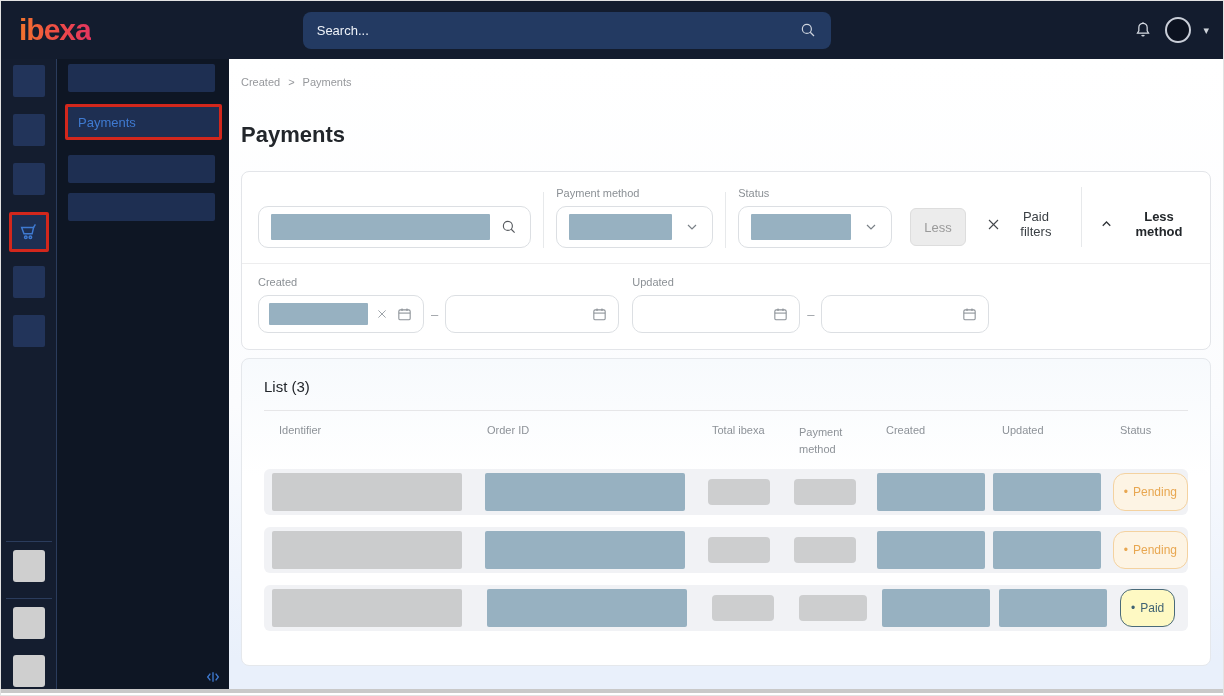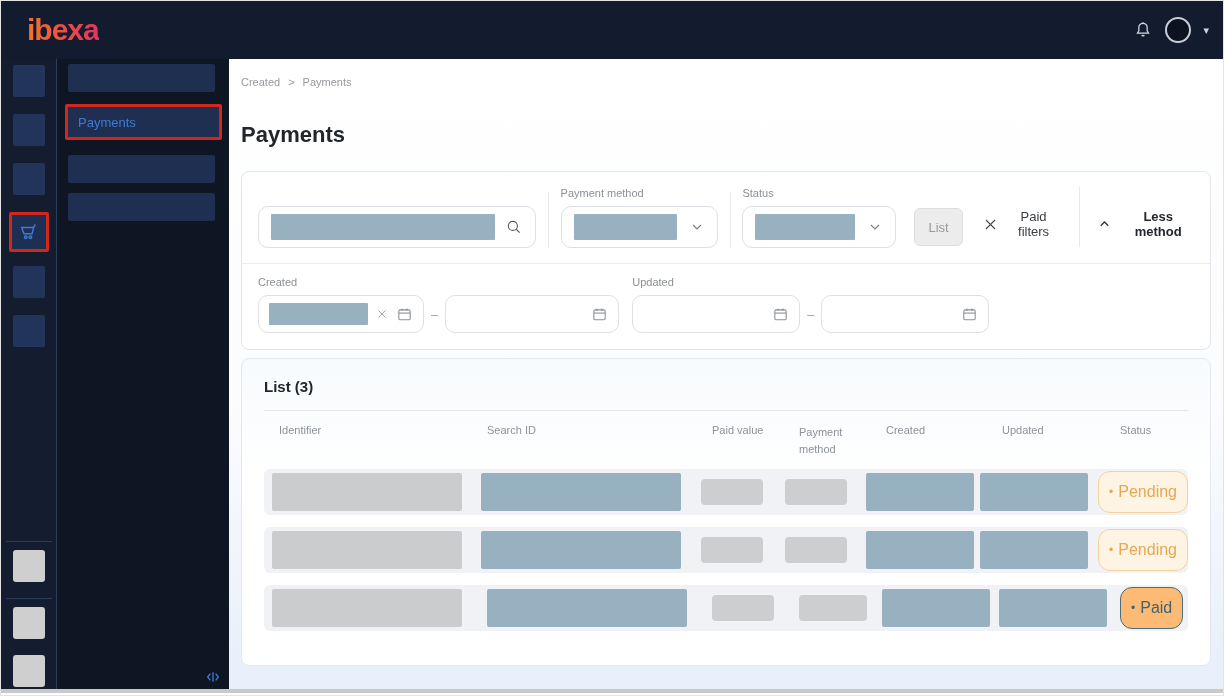--- a/index.html
+++ b/index.html
@@ -1,21 +1,21 @@
 <!DOCTYPE html>
 <html><head>
 <meta charset="utf-8">
 <style>
   * { margin:0; padding:0; box-sizing:border-box; }
   html,body { background:#ffffff; }
   body { font-family:"Liberation Sans", sans-serif; }
   .frame { width:1224px; height:696px; position:relative; display:flex; flex-direction:column; overflow:hidden; border:1px solid #e3e3e3; background:#fff; }
 
   
-  .topbar { height:58px; background:#131c2e; display:flex; align-items:center; flex:0 0 auto;padding-left:8px; }
+  .topbar { height:58px; background:#131c2e; display:flex; align-items:center; flex:0 0 auto; }
   .logo { margin-left:18px; font-size:30px; font-weight:bold; letter-spacing:-1px;
           background:linear-gradient(90deg,#f2742d 0%,#ee4b47 55%,#e2355f 100%);
           -webkit-background-clip:text; background-clip:text; color:transparent; }
   .searchbox { margin-left:212px; width:528px; height:37px; background:#233a62; border-radius:8px;
                display:flex; align-items:center; padding:0 14px; }
   .searchbox input { flex:1; background:transparent; border:none; outline:none; color:#eef2f8; font-size:13px; font-family:"Liberation Sans",sans-serif; }
   .searchbox input::placeholder { color:#eef2f8; opacity:1; }
   .top-icons { margin-left:auto; margin-right:14px; display:flex; align-items:center; gap:12px; }
   .avatar { width:26px; height:26px; border-radius:50%; background:#0c1220; border:2px solid #c9ced8; }
   .caret { color:#cfd4da; font-size:11px; }
@@ -66,50 +66,59 @@
   .range { display:flex; align-items:center; }
   .date-input { height:38px; border:1px solid #dcdfe3; border-radius:10px; display:flex; align-items:center; padding:0 10px; gap:8px; }
   .di-1 { width:166px; } .di-2 { width:174px; } .di-3 { width:168px; } .di-4 { width:168px; }
   .date-input .ph-blue { width:112px; height:22px; }
   .date-input .spacer { flex:1; }
   .dash { color:#9ba0a5; font-size:13px; margin:0 7px; }
   .updated-field { margin-left:13px; }
 
   
   .list-card { margin-top:8px; background:linear-gradient(180deg,#f7fafd 0%,#ffffff 38%); border:1px solid #e5e8ec; border-radius:8px; padding:19px 22px; height:308px; }
-  .list-title { font-size:15px; font-weight:bold; color:#22262b; }
+  .list-title { font-size:15px; font-weight:normal; color:#22262b; }
   .list-hdiv { height:1px; background:#e6e6e8; margin-top:15px; }
   .thead { display:flex; margin-top:13px; font-size:11px; color:#8d9298; align-items:flex-start; }
   .c1{width:223px;} .c2{width:225px;} .c3{width:87px;} .c4{width:83px;} .c5{width:117px;} .c6{width:121px;} .c7{flex:1;}
   .thead .c1 { padding-left:15px; }
   .thead .c5 { padding-left:4px; } .thead .c6 { padding-left:3px; }
   .th-wrap { display:inline-block; width:54px; line-height:1.5; }
   .trow { display:flex; align-items:center; height:46px; background:#f1f2f5; border-radius:6px; margin-top:12px; }
   .blk { border-radius:2px; }
   .blk.g1 { width:190px; height:38px; background:#cbcccd; margin-left:8px; }
   .blk.b1 { width:200px; height:38px; background:#97b1c1; }
   .blk.g2 { width:62px; height:26px; background:#cdcecf; border-radius:4px; }
   .blk.g2.wide { width:68px; }
   .blk.b2 { width:108px; height:38px; background:#97b1c1; }
-  .badge { display:inline-flex; align-items:center; gap:5px; font-size:16px; border-radius:12px; padding:11px 10px; border:1px solid; }
+  .badge { display:inline-flex; align-items:center; gap:5px; font-size:12px; border-radius:12px; padding:11px 10px; border:1px solid; }
   .badge::before { content:"•"; font-size:12px; }
   .badge.pending { background:#fdf4e4; border-color:#f4d2a0; color:#e8a751; }
-  .badge.paid { background:#fdba74; border-color:#4a6b7a; color:#3f6273; }
+  .badge.paid { background:#fef9c3; border-color:#4a6b7a; color:#3f6273; }
 
   .bottom-bar { flex:0 0 auto; height:6px; background:#c9c9c9; border-bottom:2px solid #ffffff; }
 
   svg { display:block; }
 </style>
 </head>
 <body>
 
 <div class="frame">
 
   <header class="topbar">
     <div class="logo">ibexa</div>
+    <div class="searchbox">
+      <input type="text" placeholder="Search..." style="">
+      <span>
+        <svg width="18" height="18" viewBox="0 0 24 24" fill="none" stroke="#cdd3dd" stroke-width="1.6">
+            <circle cx="10.5" cy="10.5" r="6"></circle>
+            <line x1="15" y1="15" x2="20" y2="20"></line>
+          </svg>
+      </span>
+    </div>
     <div class="top-icons">
       <span>
         <svg width="20" height="20" viewBox="0 0 24 24" fill="none" stroke="#d5dae2" stroke-width="1.5">
             <path d="M12 4a5 5 0 0 1 5 5v4l1.6 2.6H5.4L7 13V9a5 5 0 0 1 5-5z"></path>
             <path d="M10.5 18a1.6 1.6 0 0 0 3 0"></path>
             <line x1="12" y1="2.6" x2="12" y2="4"></line>
           </svg>
       </span>
       <span class="avatar"></span>
       <span class="caret">▾</span>
@@ -197,21 +206,21 @@
             <label>Status</label>
             <div class="dropdown dd-st">
               <div class="ph-blue"></div>
               <span>
                 <svg width="16" height="16" viewBox="0 0 24 24" fill="none" stroke="#7a8087" stroke-width="1.8">
                     <polyline points="6,9 12,15 18,9"></polyline>
                   </svg>
               </span>
             </div>
           </div>
-          <button class="apply-btn">List</button>
+          <button class="apply-btn">Less</button>
           <button class="clear-btn">
             <span>
               <svg width="15" height="15" viewBox="0 0 20 20" fill="none" stroke="#44484c" stroke-width="1.5">
                   <line x1="4" y1="4" x2="16" y2="16"></line>
                   <line x1="16" y1="4" x2="4" y2="16"></line>
                 </svg>
             </span>
             <span>Paid filters</span>
           </button>
           <div class="vdiv tall"></div>
@@ -290,22 +299,22 @@
           </div>
         </div>
       </section>
 
       <section class="list-card">
         <h2 class="list-title">List (3)</h2>
         <div class="list-hdiv"></div>
 
         <div class="thead">
           <span class="c1">Identifier</span>
-          <span class="c2">Search ID</span>
-          <span class="c3">Paid value</span>
+          <span class="c2">Order ID</span>
+          <span class="c3">Total ibexa</span>
           <span class="c4"><span class="th-wrap">Payment method</span></span>
           <span class="c5">Created</span>
           <span class="c6">Updated</span>
           <span class="c7">Status</span>
         </div>
 
         <div class="trow">
           <span class="c1">
               <span class="blk g1" style="display:block"></span>
             </span>

